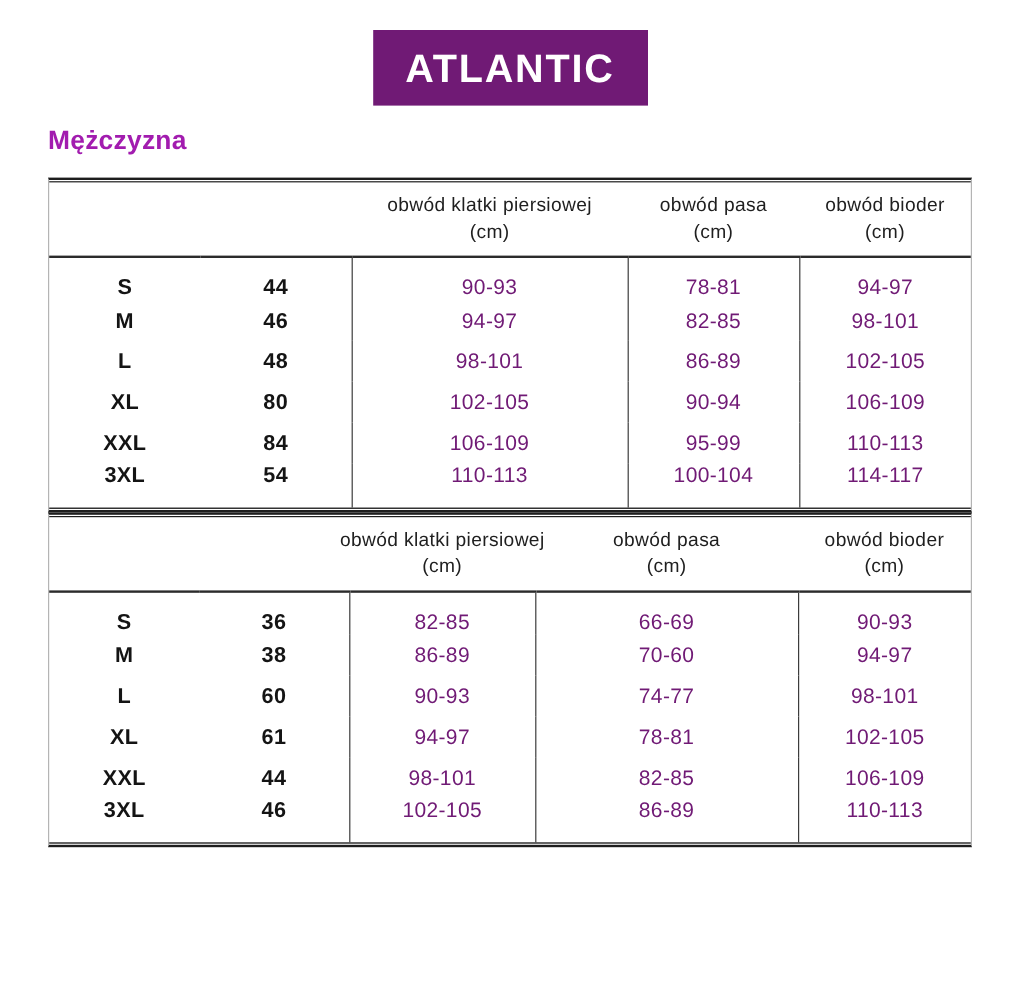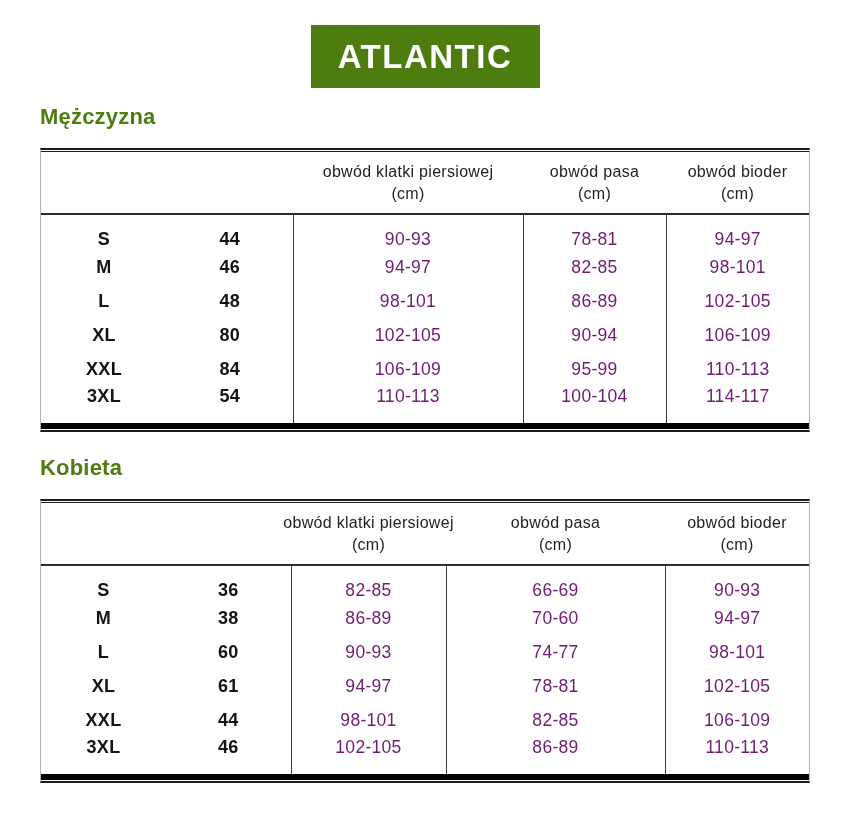--- a/index.html
+++ b/index.html
@@ -14,52 +14,52 @@
     height: 832px;
     padding: 25px 39px 0 40px;
     background: #ffffff;
     overflow: hidden;
   }
   
   .logo {
     width: 229px;
     height: 63px;
     margin: 0 auto 16px auto;
-    background: #4d7c0f;
+    background: #701a75;
     display: flex;
     align-items: center;
     justify-content: center;
   }
   .logo span {
     color: #ffffff;
     font-size: 33px;
     font-weight: bold;
     letter-spacing: 1.5px;
     line-height: 1;
   }
   
   h2.section-heading {
     font-size: 22px;
     font-weight: bold;
-    color: #4d7c0f;
+    color: #a21caf;
     margin: 14px 0 18px 0;
     letter-spacing: 0.2px;
   }
   h2.section-heading.second { margin-top: 23px; }
   
   .tbl-wrap {
     border-left: 1px solid #b4b4b4;
     border-right: 1px solid #b4b4b4;
     border-top: 2px solid #1d1d1d;
     border-bottom: 2px solid #1d1d1d;
     width: 770px;
   }
   .tbl-inner {
     border-top: 1px solid #1d1d1d;
-    border-bottom: 6px solid #000000;
+    border-bottom: 1px solid #000000;
     margin: 1px 0;
   }
   table.size-table {
     border-collapse: collapse;
     table-layout: fixed;
     width: 100%;
   }
   
   table.size-table th {
     font-weight: normal;
@@ -182,21 +182,20 @@
                 <td class="c-waist">100-104</td>
                 <td class="c-hips">114-117</td>
               </tr>
             </tbody>
         </table>
       </div>
     </div>
   </section>
 
   <section>
-    <h2 class="section-heading second">Kobieta</h2>
     <div class="tbl-wrap">
       <div class="tbl-inner">
         <table class="size-table">
           <colgroup>
             <col style="width:125px">
               <col style="width:125px">
             <col style="width:155px">
               <col style="width:219px">
               <col style="width:144px">
           </colgroup>

